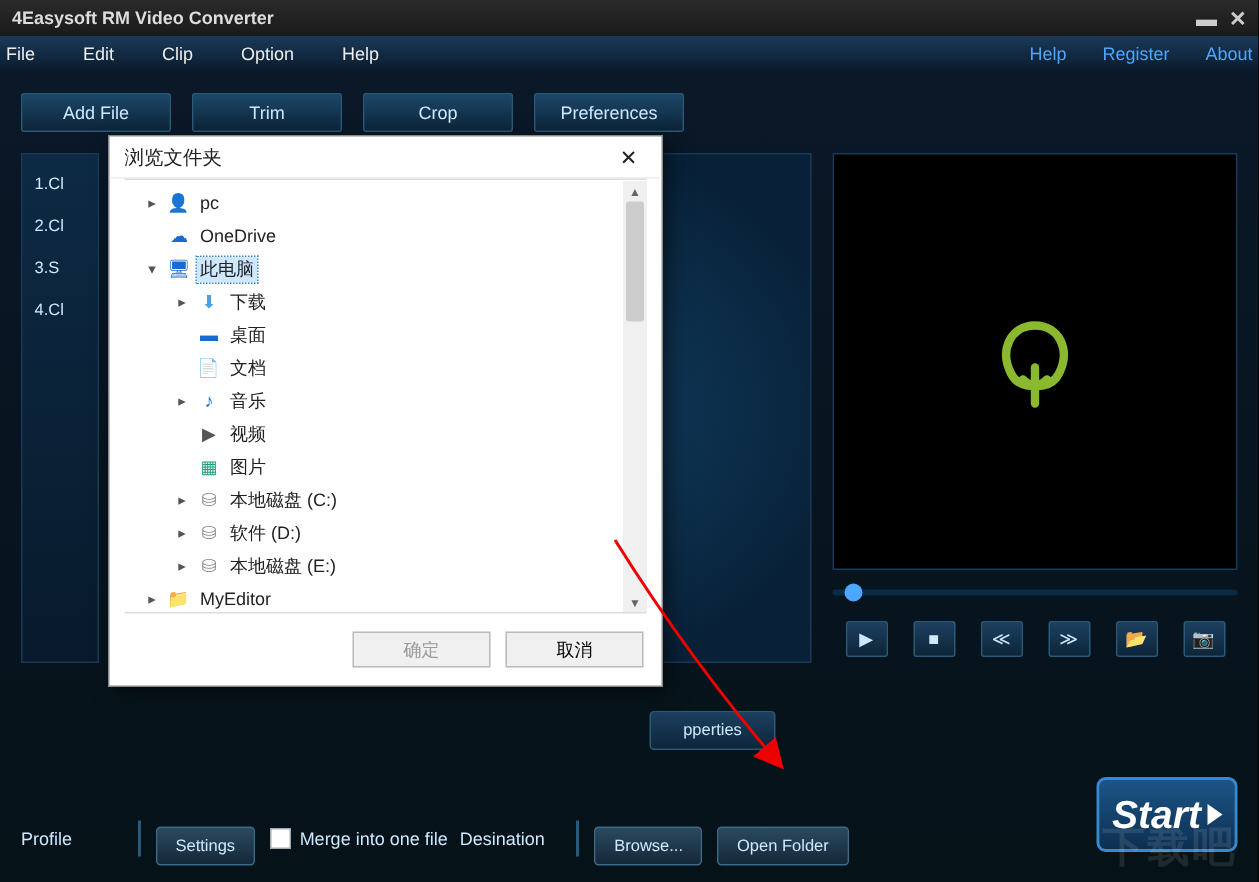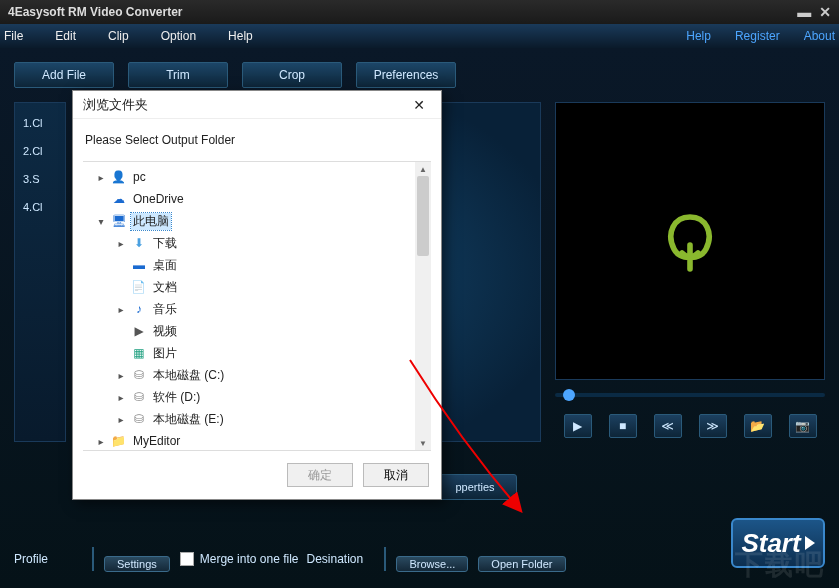--- a/index.html
+++ b/index.html
@@ -34,40 +34,40 @@
 .seek-thumb { position: absolute; left: 8px; top: 3px; width: 12px; height: 12px; background: #4da6ff; border-radius: 50%; }
 .media-controls { display: flex; justify-content: space-around; padding: 4px 0; }
 .media-btn { width: 28px; height: 24px; background: linear-gradient(#1c4060,#0d2538); border: 1px solid #2a5a7a; color: #cfe8ff; font-size: 12px; display: flex; align-items: center; justify-content: center; cursor: pointer; border-radius: 2px; }
 
 .properties-btn { position: absolute; left: 433px; top: 426px; width: 84px; height: 26px; background: linear-gradient(#1c4060,#0d2538); border: 1px solid #2a5a7a; color: #cfe8ff; font-size: 11px; display: flex; align-items: center; justify-content: center; border-radius: 3px; }
 
 .bottom-rows { position: absolute; left: 14px; right: 14px; bottom: 14px; display: flex; flex-direction: row; gap: 8px; }
 .row { display: flex; align-items: center; gap: 10px; height: 30px; }
 .label { width: 68px; color: #cfe8ff; font-size: 12px; }
 .combo { flex: 1; height: 24px; background: linear-gradient(#12324e,#0a1e30); border: 1px solid #2a5a7a; }
-.small-btn { padding: 0 12px; height: 16px; background: linear-gradient(#2a4a60,#142838); border: 1px solid #3a6a8a; color: #d0e8ff; font-size: 11px; border-radius: 3px; cursor: pointer; display: flex; align-items: center; margin-top: 10px; }
+.small-btn { padding: 0 12px; height: 26px; background: linear-gradient(#2a4a60,#142838); border: 1px solid #3a6a8a; color: #d0e8ff; font-size: 11px; border-radius: 3px; cursor: pointer; display: flex; align-items: center; margin-top: 10px; }
 .checkbox-wrap { display: flex; align-items: center; gap: 6px; color: #cfe8ff; font-size: 12px; }
 .checkbox { width: 14px; height: 14px; border: 1px solid #aaa; background: #fff; }
 
 .start-btn { position: absolute; right: 14px; bottom: 20px; width: 94px; height: 50px; background: linear-gradient(#1c5588,#0d2f50); border: 2px solid #3a88cc; border-radius: 6px; color: #fff; font-size: 26px; font-weight: bold; font-style: italic; display: flex; align-items: center; justify-content: center; gap: 4px; cursor: pointer; }
 .start-btn .tri { width: 0; height: 0; border-left: 10px solid #fff; border-top: 7px solid transparent; border-bottom: 7px solid transparent; }
 
 
 .dialog-overlay { position: absolute; left: 72px; top: 90px; width: 370px; background: #fff; border: 1px solid #888; box-shadow: 4px 4px 12px rgba(0,0,0,.5); font-size: 12px; color: #222; z-index: 100; }
 .dlg-title { height: 28px; display: flex; align-items: center; padding: 0 10px; font-size: 13px; border-bottom: 1px solid #eee; }
 .dlg-close { margin-left: auto; width: 24px; height: 20px; display: flex; align-items: center; justify-content: center; cursor: pointer; font-size: 14px; }
 .dlg-instruction { padding: 14px 12px; font-size: 12px; }
 .dlg-tree { height: 290px; overflow-y: auto; border-top: 1px solid #ddd; border-bottom: 1px solid #ddd; margin: 0 10px; padding: 4px 0; position: relative; }
 .tree-row { display: flex; align-items: center; height: 22px; padding-left: 12px; cursor: pointer; gap: 4px; white-space: nowrap; }
 .tree-row.selected .tree-label { background: #cde8ff; outline: 1px dotted #3a88cc; padding: 0 2px; }
 .tree-toggle { width: 12px; text-align: center; color: #555; font-size: 10px; }
 .tree-icon { width: 16px; height: 16px; display: flex; align-items: center; justify-content: center; font-size: 12px; }
 .tree-label { padding: 0 2px; }
 .dlg-buttons { display: flex; justify-content: flex-end; gap: 10px; padding: 12px; }
-.dlg-btn { width: 66px; height: 24px; border: 1px solid #bbb; background: #f0f0f0; font-size: 12px; cursor: pointer; }
+.dlg-btn { width: 92px; height: 24px; border: 1px solid #bbb; background: #f0f0f0; font-size: 12px; cursor: pointer; }
 .dlg-btn.disabled { color: #999; }
 .dlg-scroll { position: absolute; right: 0; top: 0; bottom: 0; width: 16px; background: #f0f0f0; }
 .dlg-scroll-thumb { position: absolute; left: 2px; right: 2px; top: 14px; height: 80px; background: #ccc; border-radius: 2px; }
 .dlg-scroll-arrow { position: absolute; left: 0; right: 0; height: 14px; display: flex; align-items: center; justify-content: center; color: #666; font-size: 8px; }
 
 
 .arrow-svg { position: absolute; left: 400px; top: 350px; z-index: 200; pointer-events: none; }
 
 
 .ic-person { color: #5a8a5a; }
@@ -176,21 +176,20 @@
   </div>
 
   <div class="watermark">下载吧</div>
 </div>
 
 <div class="dialog-overlay">
   <div class="dlg-title">
     <span>浏览文件夹</span>
     <div class="dlg-close">✕</div>
   </div>
-  <div class="dlg-instruction">Please Select Output Folder</div>
   <div class="dlg-tree" id="tree-host">
     <div class="tree-row" style="padding-left: 12px;">
         <span class="tree-toggle">▸</span>
         <span class="tree-icon ic-person">👤</span>
         <span class="tree-label">pc</span>
       </div>
       <div class="tree-row" style="padding-left: 12px;">
         <span class="tree-toggle"></span>
         <span class="tree-icon ic-cloud">☁</span>
         <span class="tree-label">OneDrive</span>

